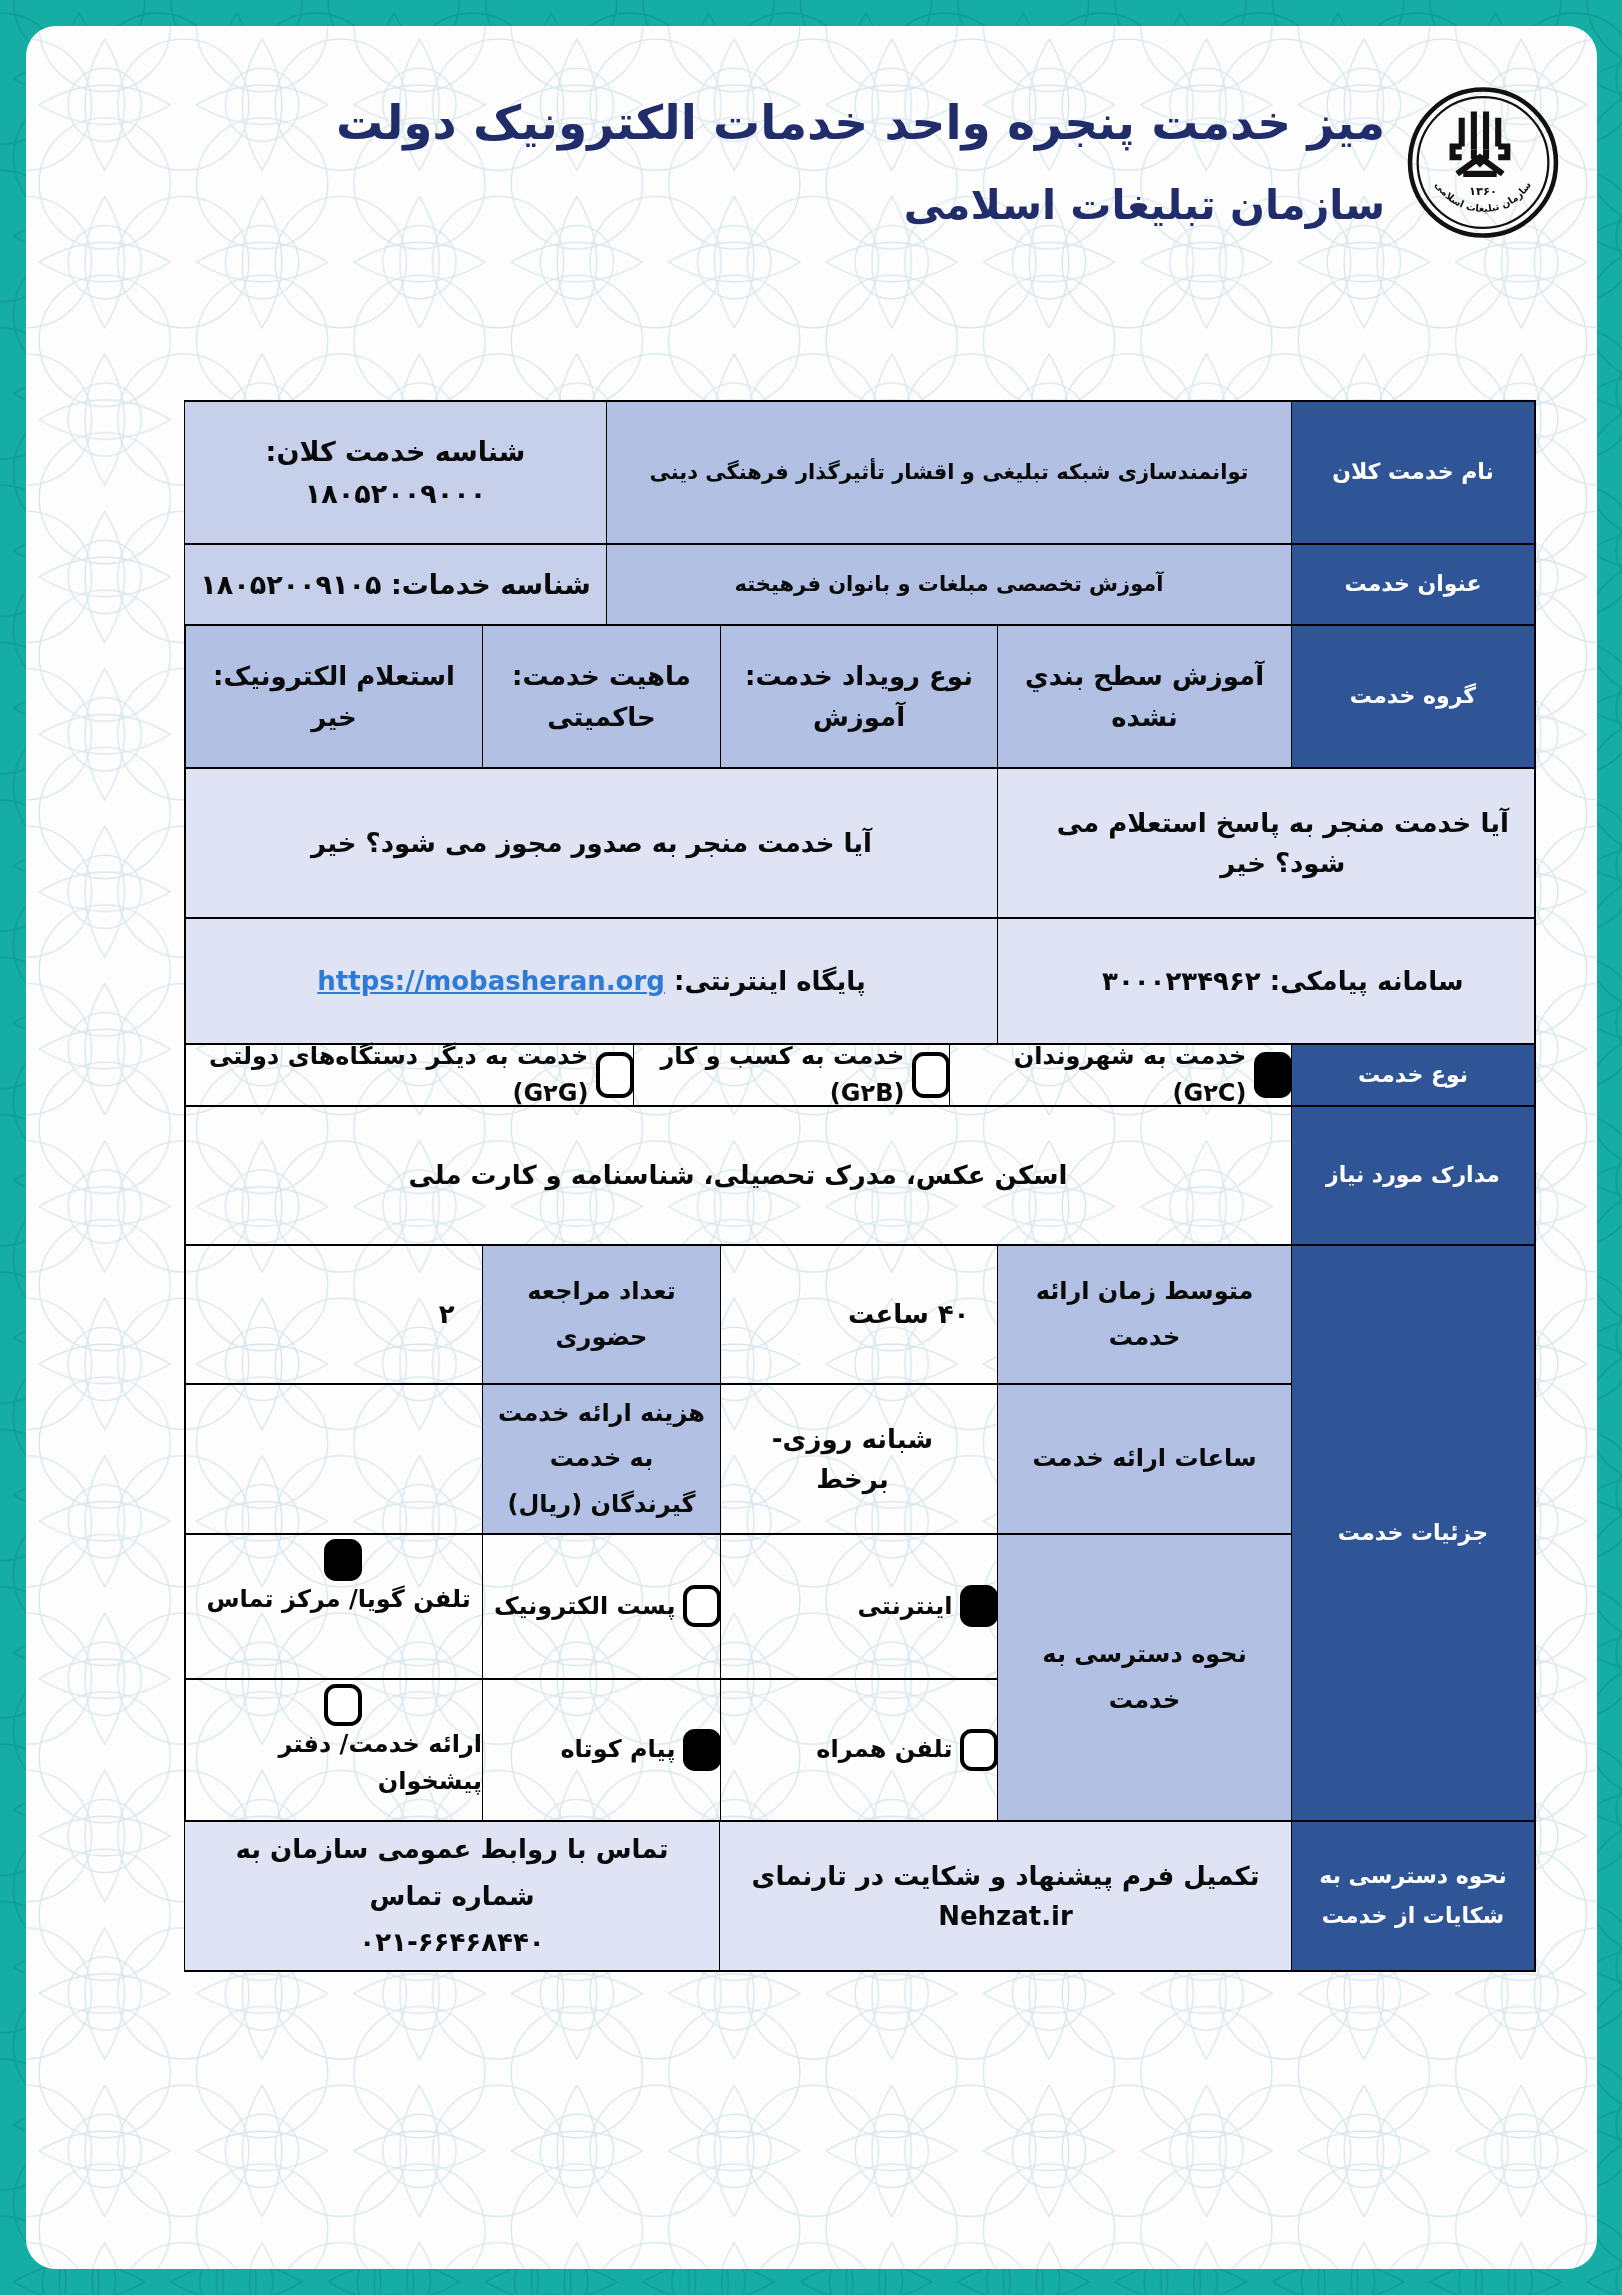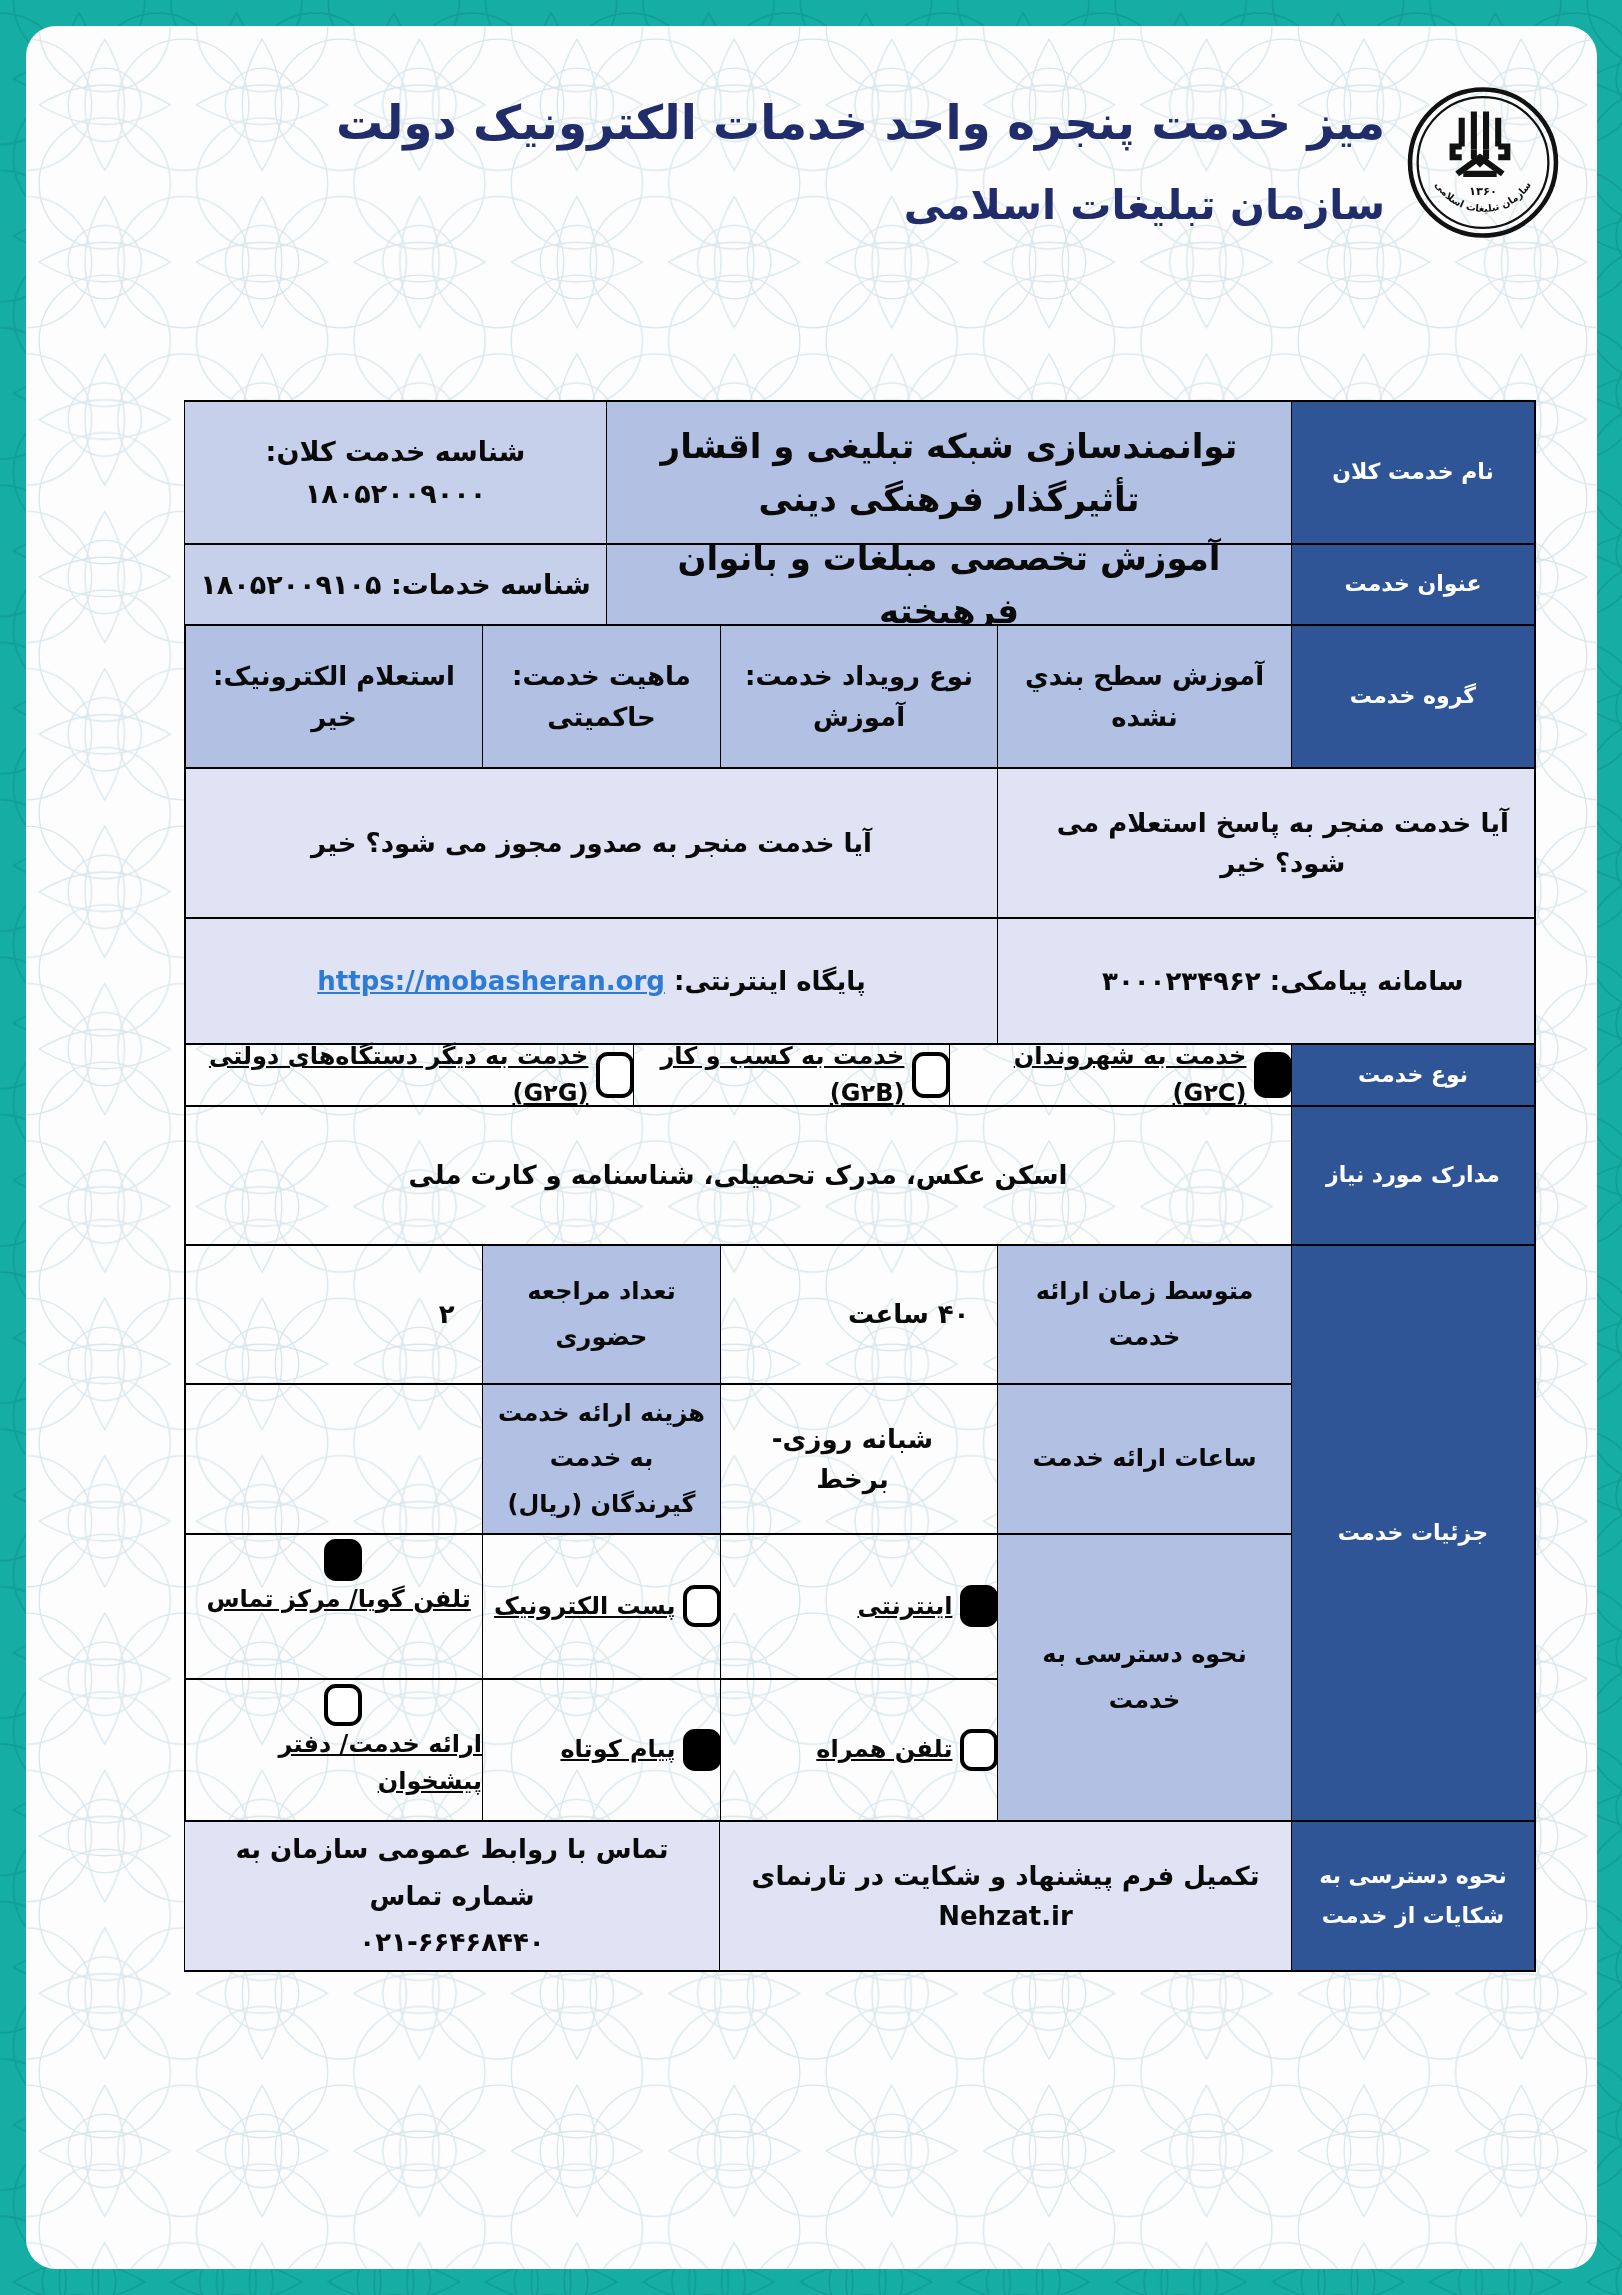--- a/index.html
+++ b/index.html
@@ -77,26 +77,26 @@
   .cb-cell{justify-content:flex-start;padding:3.9px 0 3.9px 9.2px;font-size:24px;text-align:right;}
   .cb{
     flex:none;width:38px;height:42px;
     box-sizing:border-box;
     border:4.6px solid #000;border-radius:11.8px;
     background:#ffffff;
     margin-left:7.9px;margin-right:-1.3px;
   }
   .cb.checked{background:#000;}
   .cb-small{height:46px;}
-  .cb-label{display:inline-block;text-decoration:underline;}
+  .cb-label{display:inline-block;}
   
   .link{color:#2e7bd6;text-decoration:underline;direction:ltr;unicode-bidi:embed;}
   .two-line div{line-height:1.8;}
   .id-cell{font-size:27px;}
-  .big-val{font-size:34px;}
+  .big-val{font-size:21px;}
   .det-label{font-size:24px;line-height:1.9;}
   .det-val{font-size:26px;}
 </style>
 </head>
 <body>
 
 <div class="page">
 
   <svg class="bg-svg" width="1623" height="2295" viewBox="0 0 2474 3500">
     <defs>

